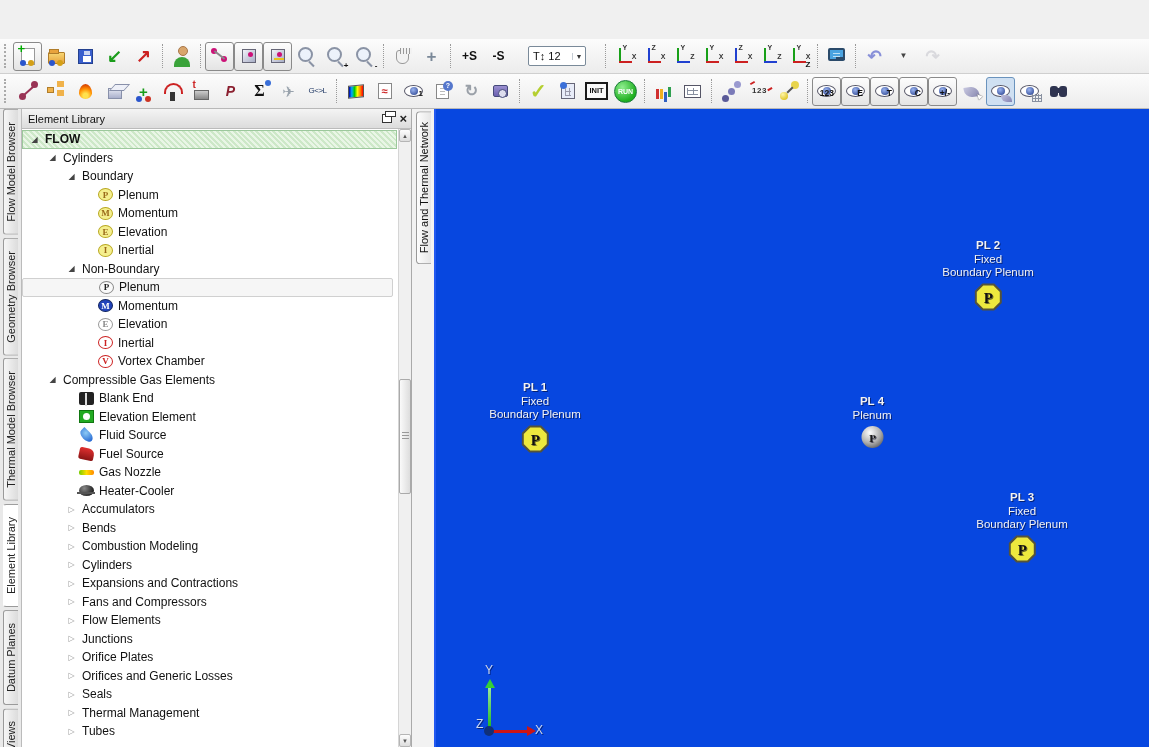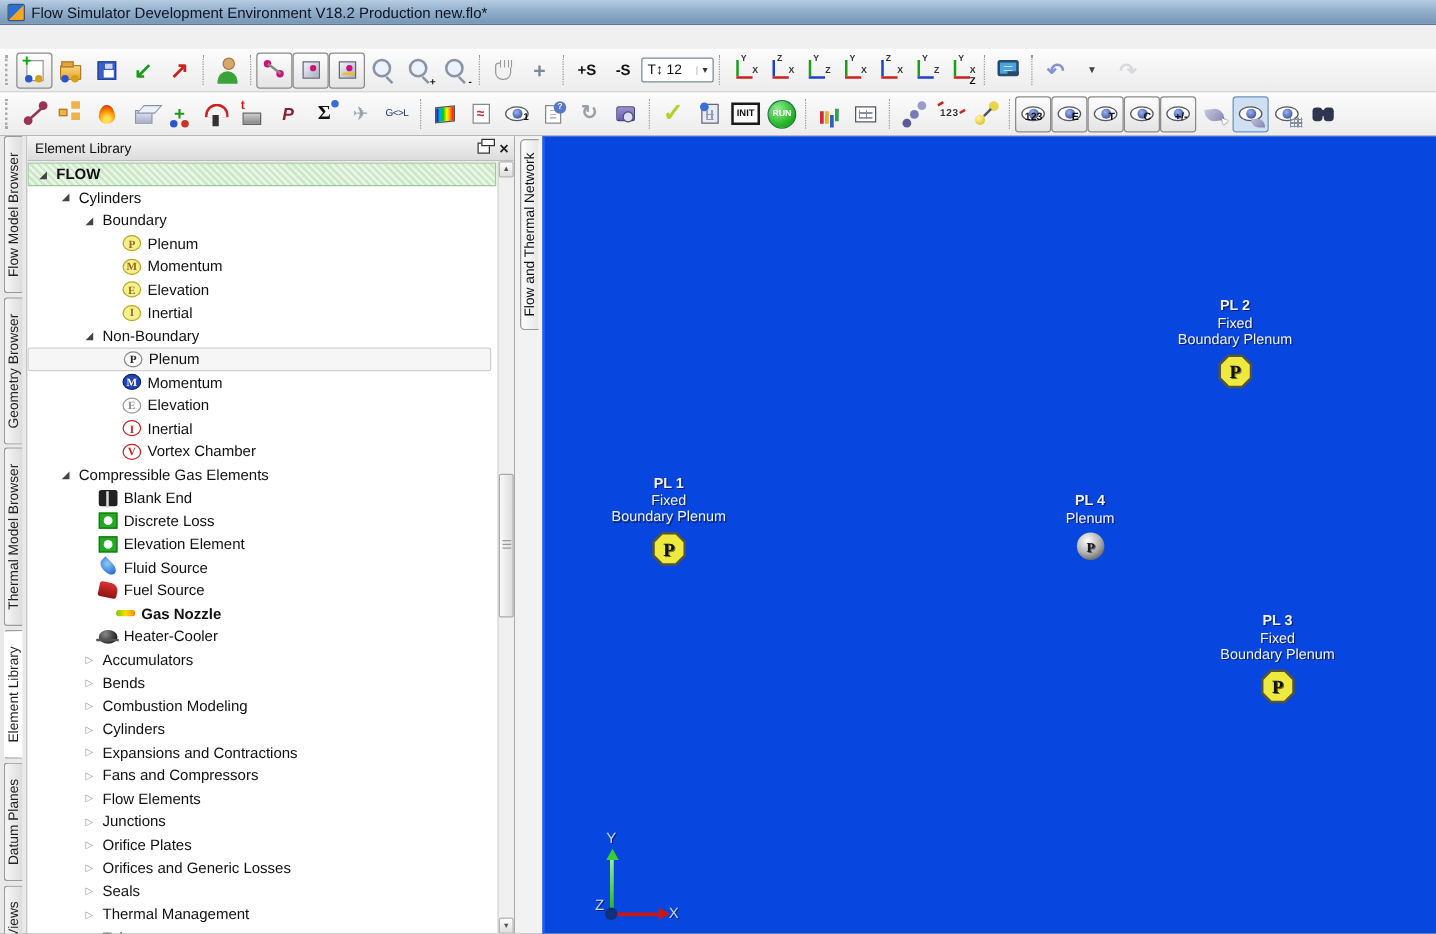--- a/index.html
+++ b/index.html
@@ -147,21 +147,21 @@
     background:radial-gradient(circle at 35% 30%,#fff6a8,#d4b500);box-shadow:11px -11px 0 #e8d44d;}
   .i-spherelink::after{content:"";position:absolute;top:10px;left:9px;width:8px;height:2px;background:#555;transform:rotate(-45deg);}
   .i-surfcursor{width:15px;height:10px;background:linear-gradient(135deg,#c8c8e0,#8888b0);
     border-radius:0 8px 0 8px;transform:rotate(-8deg);margin-top:2px;}
   .i-surfcursor::after{content:"▲";position:absolute;right:-4px;bottom:-5px;color:#fff;font-size:9px;
     transform:rotate(-35deg);text-shadow:0 0 1px #000;}
   .i-binoc::before{content:"";position:absolute;top:7px;left:3px;width:8px;height:11px;border-radius:3px;
     background:#2f3450;box-shadow:9px 0 0 #2f3450;}
   .i-binoc::after{content:"";position:absolute;top:9px;left:10px;width:5px;height:5px;background:#2f3450;}
   .combo{height:20px;min-width:58px;background:#fff;border:1px solid #7a8a99;display:flex;align-items:center;
-    margin:0 0;border-radius:2px;}
+    margin:0 15px;border-radius:2px;}
   .combo .cval{flex:1;padding:0 4px;font-size:11px;white-space:nowrap;}
   .combo .ccaret{width:13px;font-size:7px;color:#333;text-align:center;border-left:1px solid #c5ccd4;}
 
   
   .main{position:absolute;left:0;top:109px;right:0;bottom:0;display:flex;}
   .side-tabs{width:22px;background:#e9e9e9;border-right:1px solid #bbb;display:flex;flex-direction:column;
     align-items:center;padding-top:0;gap:3px;}
   .vtab{writing-mode:vertical-rl;transform:rotate(180deg);background:linear-gradient(90deg,#dcdcdc,#f6f6f6);
     border:1px solid #9a9a9a;border-left:none;border-radius:0 3px 3px 0;padding:12px 1px;font-size:11px;
     color:#222;white-space:nowrap;cursor:default;}
@@ -233,24 +233,20 @@
   .ax-xhead{left:38px;top:-5px;width:0;height:0;border-top:5px solid transparent;border-bottom:5px solid transparent;
     border-left:9px solid #cc1515;}
   .ax-dot{left:-5px;top:-5px;width:10px;height:10px;border-radius:50%;background:#10307a;}
   .ax-lbl{color:#ccd6ec;font-size:12px;text-shadow:1px 1px 0 rgba(0,0,30,.5);}
   .ax-y{left:-4px;top:-68px;} .ax-x{left:46px;top:-8px;} .ax-z{left:-13px;top:-14px;}
 </style>
 </head>
 <body>
 
 <div class="win">
-  <div class="titlebar">
-    <span class="appicon"></span>
-    <span class="title">Flow Simulator Development Environment V18.2 Production new.flo*</span>
-  </div>
   <div class="toolbar" id="toolbar1">
       <div class="tbgrip"></div>
       <button class="tb boxed">
         <span class="tbi i-page"></span>
       </button>
       <button class="tb">
         <span class="tbi i-folder"></span>
       </button>
       <button class="tb">
         <span class="tbi i-save"></span>
@@ -576,38 +572,33 @@
             <span class="tlabel">Compressible Gas Elements</span>
           </div>
           <div class="trow" style="padding-left: 42px;">
             <span class="texp"></span>
             <span class="ti t-blank"></span>
             <span class="tlabel">Blank End</span>
           </div>
           <div class="trow" style="padding-left: 42px;">
             <span class="texp"></span>
             <span class="ti t-gsq"></span>
-            <span class="tlabel">Discrete Loss</span>
-          </div>
-          <div class="trow" style="padding-left: 42px;">
-            <span class="texp"></span>
-            <span class="ti t-gsq"></span>
             <span class="tlabel">Elevation Element</span>
           </div>
           <div class="trow" style="padding-left: 42px;">
             <span class="texp"></span>
             <span class="ti t-drop"></span>
             <span class="tlabel">Fluid Source</span>
           </div>
           <div class="trow" style="padding-left: 42px;">
             <span class="texp"></span>
             <span class="ti t-fuel"></span>
             <span class="tlabel">Fuel Source</span>
           </div>
-          <div class="trow" style="padding-left: 56px; font-weight: bold;">
+          <div class="trow" style="padding-left: 42px;">
             <span class="texp"></span>
             <span class="ti t-noz"></span>
             <span class="tlabel">Gas Nozzle</span>
           </div>
           <div class="trow" style="padding-left: 42px;">
             <span class="texp"></span>
             <span class="ti t-heat"></span>
             <span class="tlabel">Heater-Cooler</span>
           </div>
           <div class="trow" style="padding-left: 42px;">

